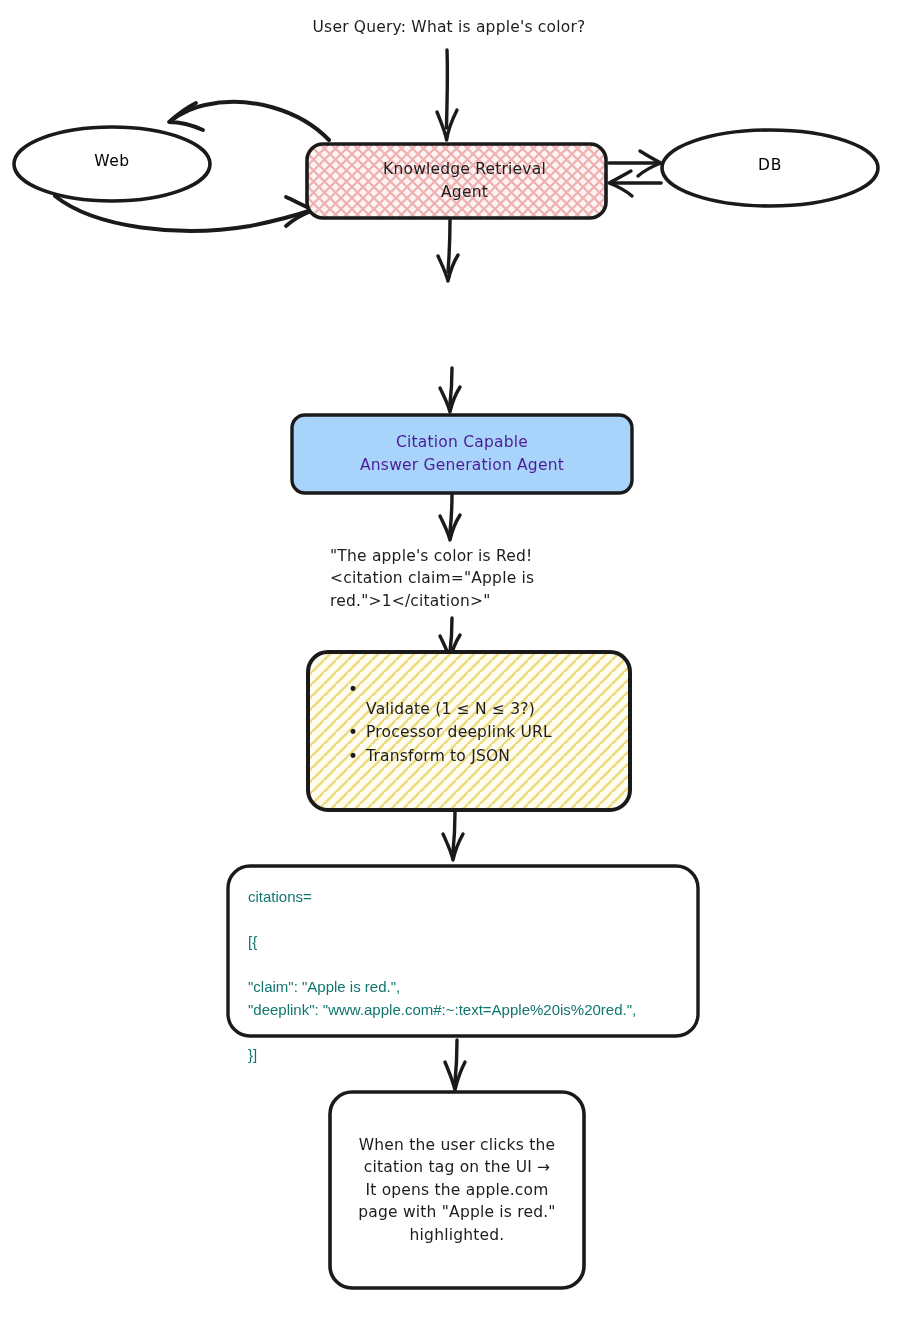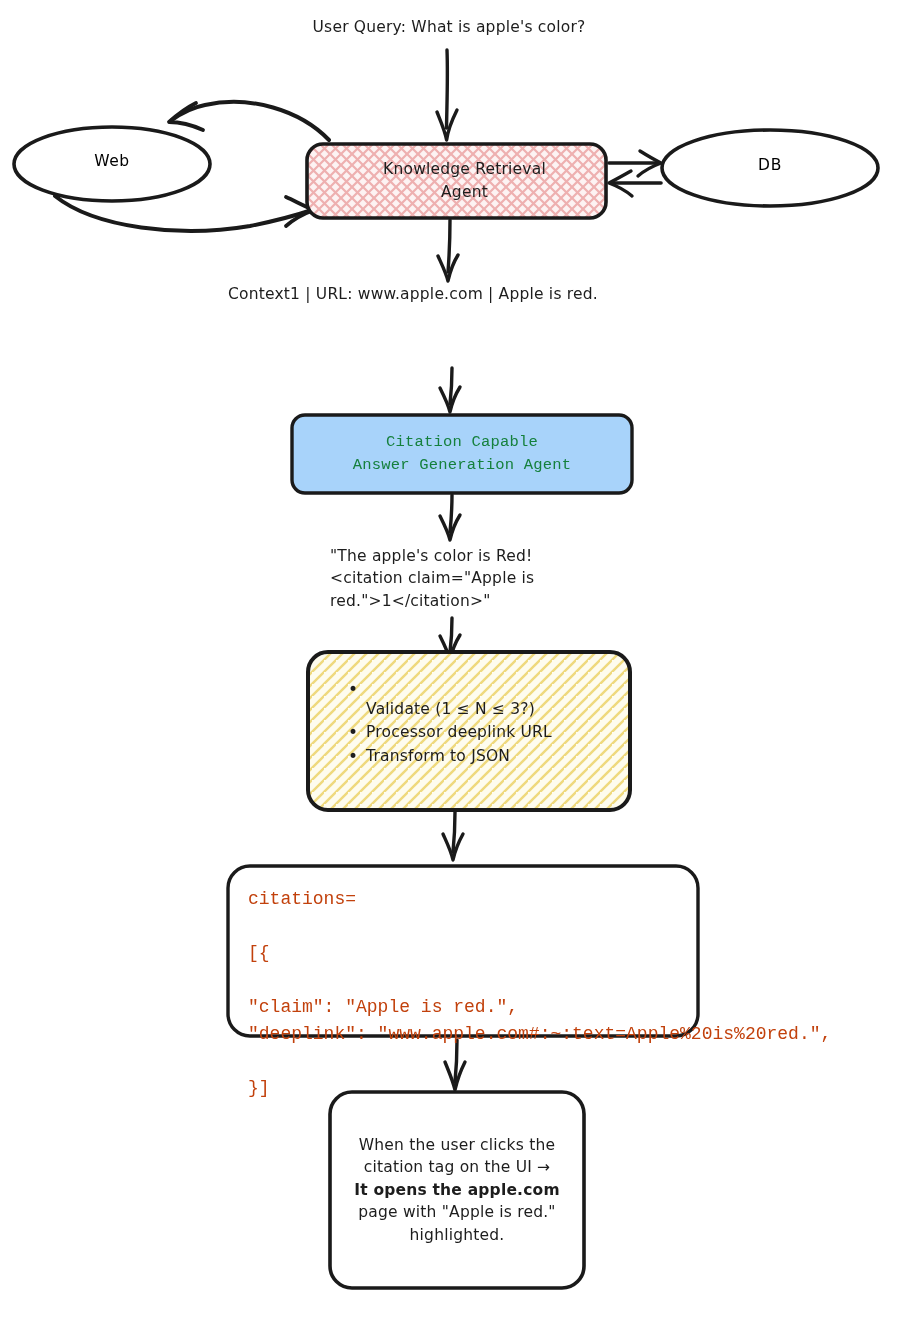--- a/index.html
+++ b/index.html
@@ -41,29 +41,29 @@
   
   .boxlabel {
     position: absolute;
     text-align: center;
     font-size: 15.5px;
     line-height: 1.5;
     letter-spacing: 0.2px;
     color: #1d1d1d;
     white-space: pre;
   }
-  .boxlabel.navy { color: #15803d; font-family: Liberation Mono, monospace; }
+  .boxlabel.navy { color: #4c1d95; }
   .boxlabel.left { text-align: left; white-space: pre; }
 
   .mono {
     position: absolute;
-    font-family: Liberation Mono, monospace;
-    font-size: 18px;
+    font-family: Liberation Sans, sans-serif;
+    font-size: 15px;
     line-height: 1.5;
-    color: #c2410c;
+    color: #0f766e;
     white-space: pre;
     text-align: left;
   }
 </style>
 </head>
 <body>
 
 <svg id="canvas" viewBox="0 0 898 1318" xmlns="http://www.w3.org/2000/svg">
   <defs>
 
@@ -173,21 +173,20 @@
   <div class="ellipse-label">DB</div>
 </div>
 
 <div style="position:absolute; left:307px; top:144px; width:299px; height:74px;
             display:flex; align-items:center; justify-content:center;margin-left:8px;">
   <div class="boxlabel" style="position:relative;">Knowledge Retrieval
 Agent</div>
 </div>
 
 <div style="position:absolute; left:228px; top:283px; width:560px;">
-  <div class="plain-text" style="position:relative;">Context1 | URL: www.apple.com | Apple is red.</div>
 </div>
 
 <div style="position:absolute; left:292px; top:415px; width:340px; height:78px;
             display:flex; align-items:center; justify-content:center;">
   <div class="boxlabel navy" style="position:relative;">Citation Capable
 Answer Generation Agent</div>
 </div>
 
 <div style="position:absolute; left:330px; top:545px; width:300px;">
   <div class="plain-text" style="position:relative;">"The apple's color is Red!</div>
@@ -217,17 +216,17 @@
 "claim": "Apple is red.",
 "deeplink": "www.apple.com#:~:text=Apple%20is%20red.",
 
 }]</div>
 
 <div style="position:absolute; left:330px; top:1092px; width:254px; height:196px;
             display:flex; align-items:center; justify-content:center;">
   <div style="position:relative; text-align:center;">
     <div class="plain-text" style="position:relative; text-align:center;">When the user clicks the</div>
     <div class="plain-text" style="position:relative; text-align:center;">citation tag on the UI →</div>
-    <div class="plain-text" style="position:relative; text-align:left;font-weight:bold;">It opens the apple.com</div>
+    <div class="plain-text" style="position:relative; text-align:center;">It opens the apple.com</div>
     <div class="plain-text" style="position:relative; text-align:center;">page with "Apple is red."</div>
     <div class="plain-text" style="position:relative; text-align:center;">highlighted.</div>
   </div>
 </div>
 
 </body></html>

